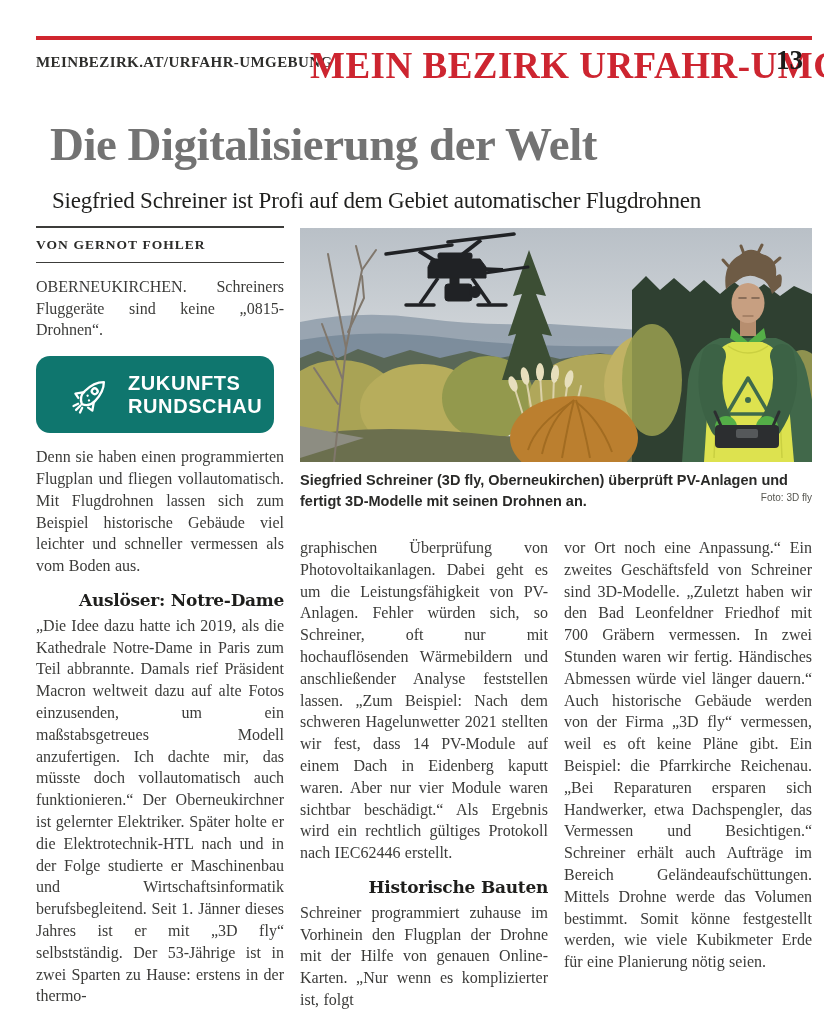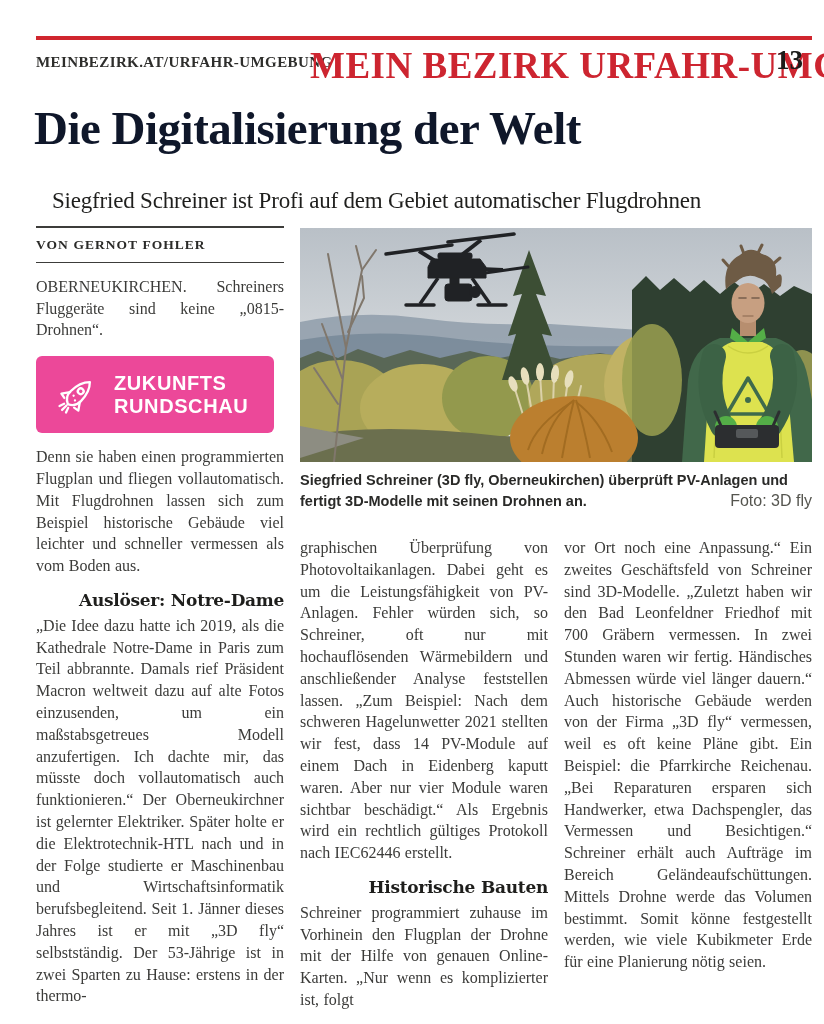--- a/index.html
+++ b/index.html
@@ -13,22 +13,22 @@
     position:absolute; left:36px; top:54px; font-size:15px; font-weight:bold;
     letter-spacing:0.4px; color:#2e2e2c;
   }
   .masthead {
     position:absolute; left:310px; top:44px; font-size:37px; font-weight:bold;
     letter-spacing:0.5px; color:#cd2530; white-space:nowrap;
   }
   .page-number { position:absolute; left:776px; top:45px; font-size:27px; font-weight:bold; color:#1c1c1a; }
   
   .article-title {
-    position:absolute; left:34px; top:104px; width:760px; margin:0;
-    font-size:47px; font-weight:bold; letter-spacing:-0.5px; color:#0f172a; line-height:1.05;
+    position:absolute; left:34px; top:104px; width:760px; margin:16px;
+    font-size:47px; font-weight:bold; letter-spacing:-0.5px; color:#737373; line-height:1.05;
   }
   .article-subtitle {
     position:absolute; left:36px; top:172px; width:770px; margin:16px;
     font-size:23px; font-weight:normal; color:#1f1f1d; letter-spacing:-0.2px;
   }
   
   .col {
     position:absolute; width:248px; font-size:16px; line-height:21.8px;
     text-align:justify; hyphens:auto; -webkit-hyphens:auto; word-spacing:0.4px;
   }
@@ -36,22 +36,22 @@
   .col-left  { left:36px;  top:226px; height:798px; overflow:hidden; }
   .col-mid   { left:300px; top:537px; height:487px; overflow:hidden; }
   .col-right { left:564px; top:537px; height:487px; overflow:hidden; }
   .byline-box {
     border-top:2px solid #3c3c3a; border-bottom:1px solid #3c3c3a;
     padding:5px 0 6px; text-align:left;
   }
   .byline-box span { font-size:13.5px; font-weight:bold; letter-spacing:1px; color:#2b2b29; }
   .intro { margin-top:13px !important; }
   .banner {
-    margin-top:15px; width:238px; height:77px; background:#ec4899; border-radius:6px;
-    display:flex; align-items:center; padding-left:18px; box-sizing:border-box;
+    margin-top:15px; width:238px; height:77px; background:#0f766e; border-radius:14px;
+    display:flex; align-items:center; padding-left:32px; box-sizing:border-box;
   }
   .banner-text {
     margin-left:14px; color:#ffffff; font-family:"Liberation Sans", sans-serif;
     font-weight:bold; font-size:20px; line-height:23px; letter-spacing:0.6px; text-align:left;
   }
   .para-gap { margin-top:13px !important; }
   .col-heading {
     font-family:"DejaVu Serif", serif; font-size:17px; font-weight:bold; color:#1e1e1c;
     margin:13px 0 3px !important; text-align:right; letter-spacing:-0.3px;
   }
@@ -60,21 +60,21 @@
   .photo-figure svg { display:block; }
   .caption-box {
     position:absolute; left:300px; top:470px; width:512px;
     font-family:"Liberation Sans", sans-serif;
   }
   .caption-text {
     margin:0; font-size:14.5px; font-weight:bold; line-height:21px; color:#2a2a28; text-align:left;
     padding-right:0;
   }
   .caption-credit {
-    position:absolute; right:0; top:22px; font-size:16px; font-weight:normal; color:#55554f;
+    position:absolute; right:0; top:22px; font-size:10px; font-weight:normal; color:#55554f;
   }
 </style>
 </head>
 <body>
 
 <div class="page">
 
   <div class="top-rule"></div>
 
   <span class="site-url">MEINBEZIRK.AT/URFAHR-UMGEBUNG</span>

